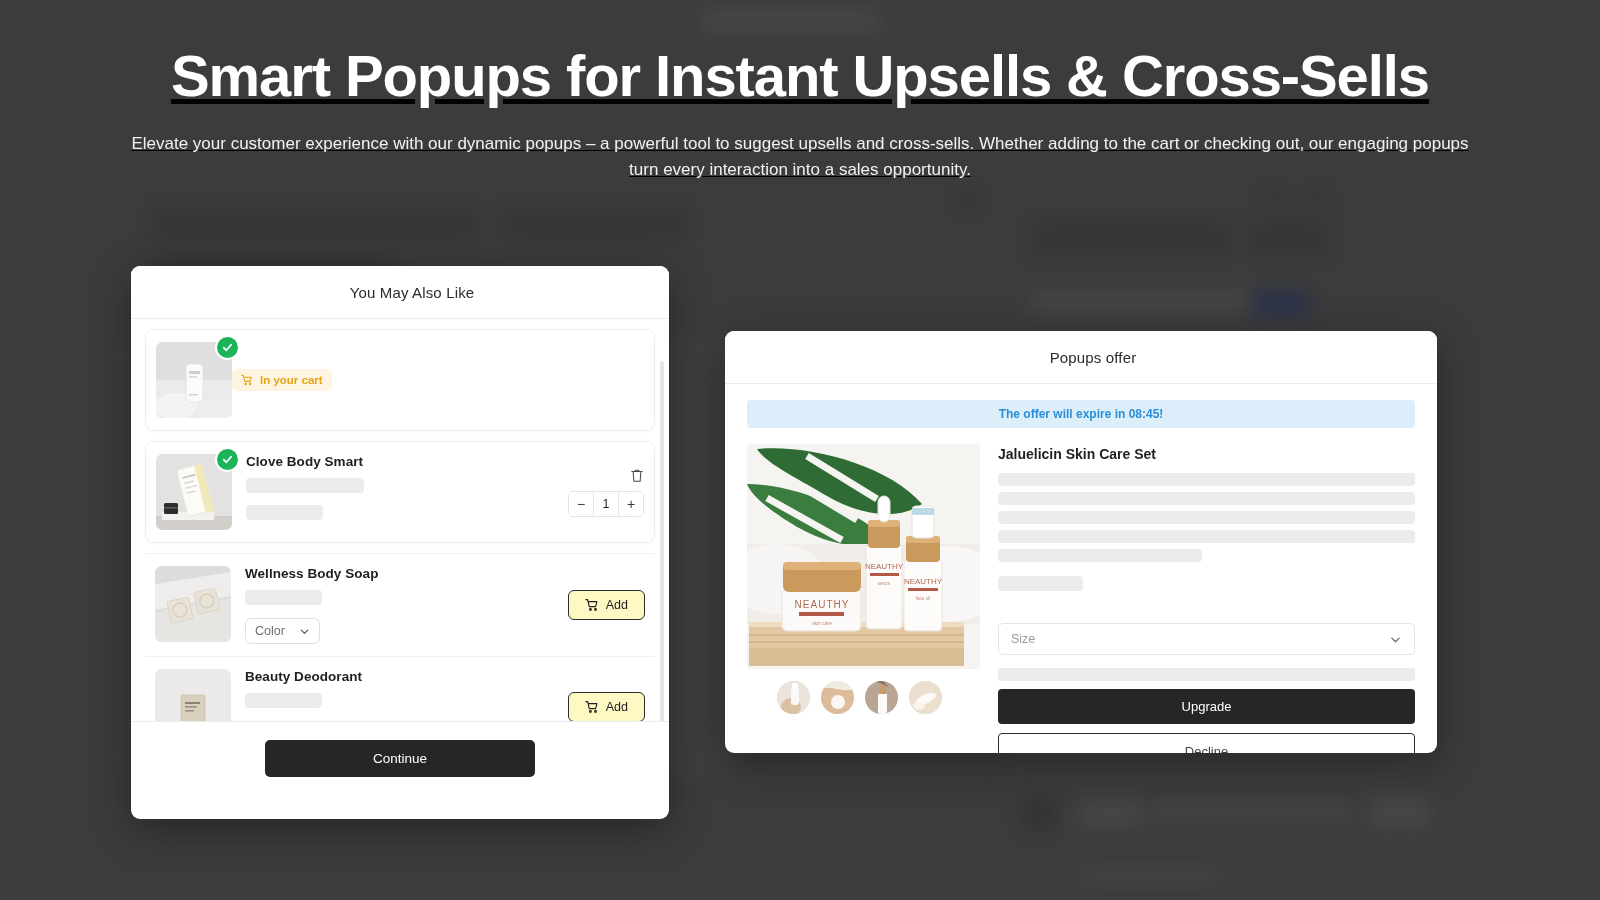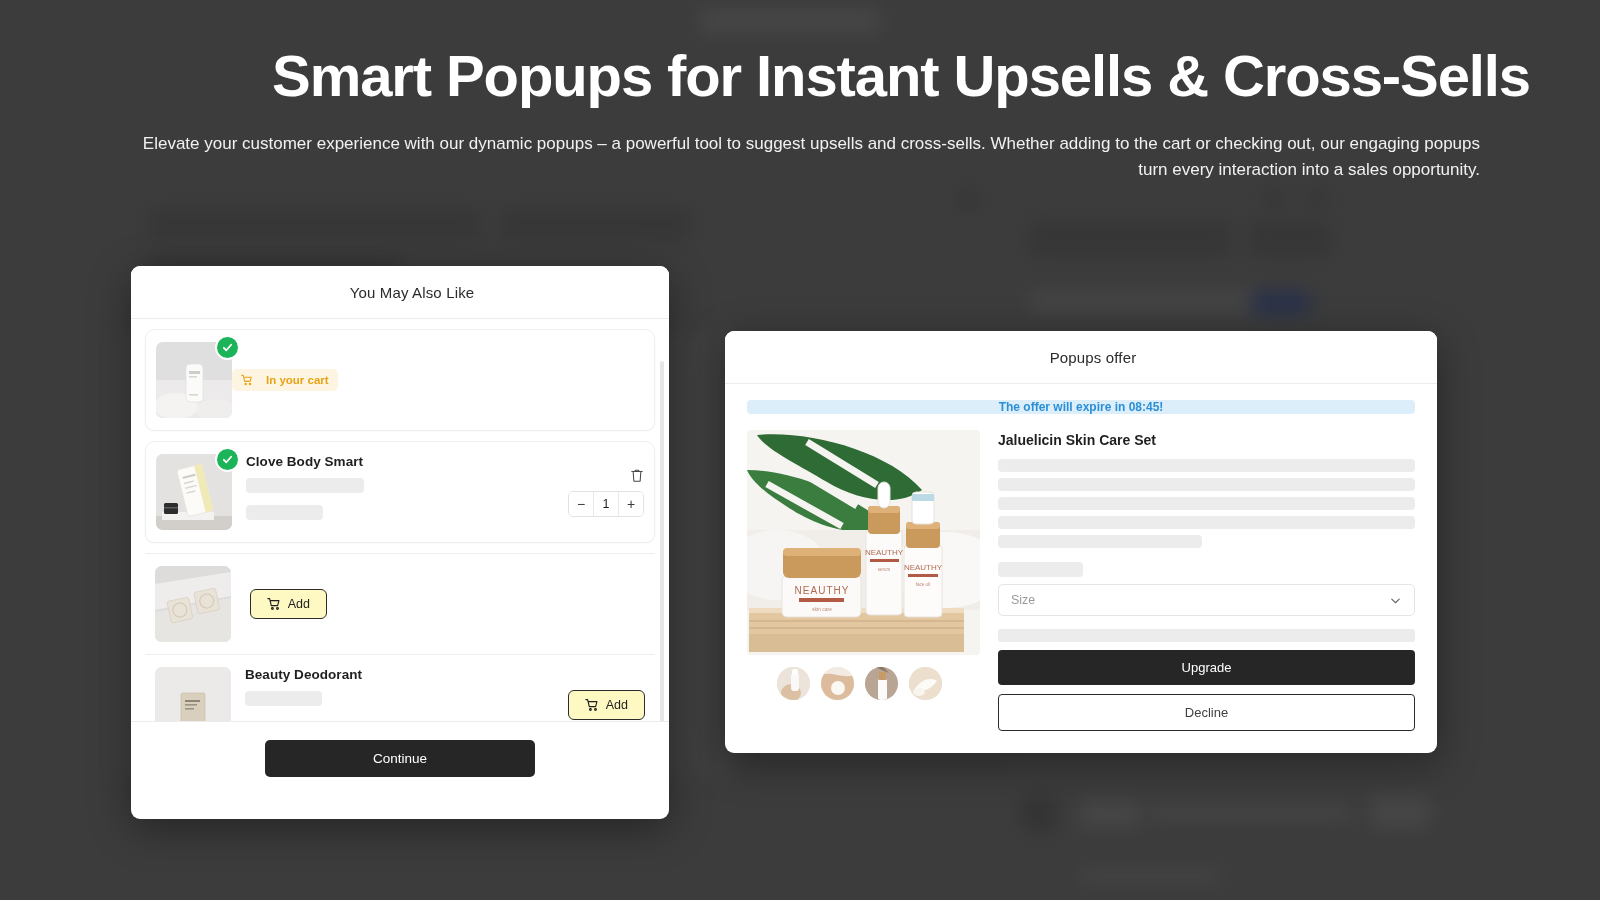--- a/index.html
+++ b/index.html
@@ -38,23 +38,24 @@
   .bg-blur .panel {
     position: absolute;
     background: #424242;
     border-radius: 10px;
   }
 
   
   .hero {
     position: absolute;
     left: 0; right: 0; top: 44px;
-    text-align: right;
+    text-align: center;
     padding: 0 70px;
     z-index: 5;
+    text-decoration: underline;
   }
   .hero h1 {
     color: #ffffff;
     font-size: 58px;
     line-height: 1.12;
     font-weight: 700;
     letter-spacing: -1.1px;
     white-space: nowrap;
   }
   .hero p {
@@ -182,21 +183,21 @@
     flex-direction: column;
     align-items: flex-end;
     justify-content: center;
     align-self: stretch;
     min-width: 96px;
   }
 
   .cart-badge {
     display: inline-flex;
     align-items: center;
-    gap: 13px;
+    gap: 7px;
     background: #fdf5e1;
     color: #e8a317;
     font-size: 11.5px;
     font-weight: 600;
     padding: 5px 9px;
     border-radius: 5px;
     white-space: nowrap;
   }
   .cart-badge svg { width: 12px; height: 12px; }
 
@@ -293,21 +294,21 @@
     top: 331px;
     width: 712px;
     height: 422px;
   }
   .offer-body { padding: 16px 22px 0 22px; }
 
   .expire-banner {
     background: #ddeefb;
     border-radius: 4px;
     text-align: center;
-    padding: 0 0;
+    padding: 7px 0;
     color: #2a8fd6;
     font-size: 12px;
     font-weight: 600;
   }
 
   .offer-main {
     display: flex;
     margin-top: 16px;
     gap: 18px;
   }
@@ -342,21 +343,21 @@
     font-weight: 700;
     color: #1f1f1f;
     margin-bottom: 11px;
   }
   .line { height: 13px; background: #ececec; border-radius: 4px; margin-bottom: 6px; }
   .line.full  { width: 100%; }
   .line.p70   { width: 49%; }
   .line.chip  { width: 85px; height: 15px; margin-top: 14px; margin-bottom: 0; }
 
   .size-select {
-    margin-top: 7px;
+    margin-top: 32px;
     width: 100%;
     height: 32px;
     border: 1px solid #e4e4e4;
     border-radius: 5px;
     background: #fff;
     display: flex;
     align-items: center;
     justify-content: space-between;
     padding: 0 12px;
     font-size: 12.5px;
@@ -526,20 +527,30 @@
               <path d="M0 46 L76 32 L76 76 L0 76 Z" fill="#e7e5e2"></path>
               <g transform="rotate(-12 30 44)">
                 <rect x="14" y="32" width="22" height="22" rx="2" fill="#e9e2d6" stroke="#d6cec0" stroke-width="0.7"></rect>
                 <circle cx="25" cy="43" r="7" fill="none" stroke="#cfc6b6" stroke-width="1"></circle>
               </g>
               <g transform="rotate(-12 52 36)">
                 <rect x="41" y="24" width="22" height="22" rx="2" fill="#e9e2d6" stroke="#d6cec0" stroke-width="0.7"></rect>
                 <circle cx="52" cy="35" r="7" fill="none" stroke="#cfc6b6" stroke-width="1"></circle>
               </g>
             </svg>
+          </div>
+        </div>
+        <div class="prod-info">
+          <div class="prod-name">Wellness Body Soap</div>
+          <div class="skel w-sm"></div>
+          <div class="variant-select">
+            <span>Color</span>
+            <svg viewBox="0 0 12 12" fill="none" stroke="#5a5a5a" stroke-width="1.4" stroke-linecap="round" stroke-linejoin="round">
+                <path d="M2.5 4.5 L6 8 L9.5 4.5"></path>
+              </svg>
           </div>
         </div>
         <div class="prod-actions">
           <button class="add-btn">
             <svg viewBox="0 0 16 16" fill="none" stroke="#1f1f1f" stroke-width="1.3" stroke-linecap="round" stroke-linejoin="round">
               <path d="M1 1.8h2l1.9 8h7.2l1.6-5.6H4.2"></path>
                 <circle cx="6.2" cy="13.2" r="1"></circle>
                 <circle cx="12" cy="13.2" r="1"></circle>
             </svg>
             <span>Add</span>

